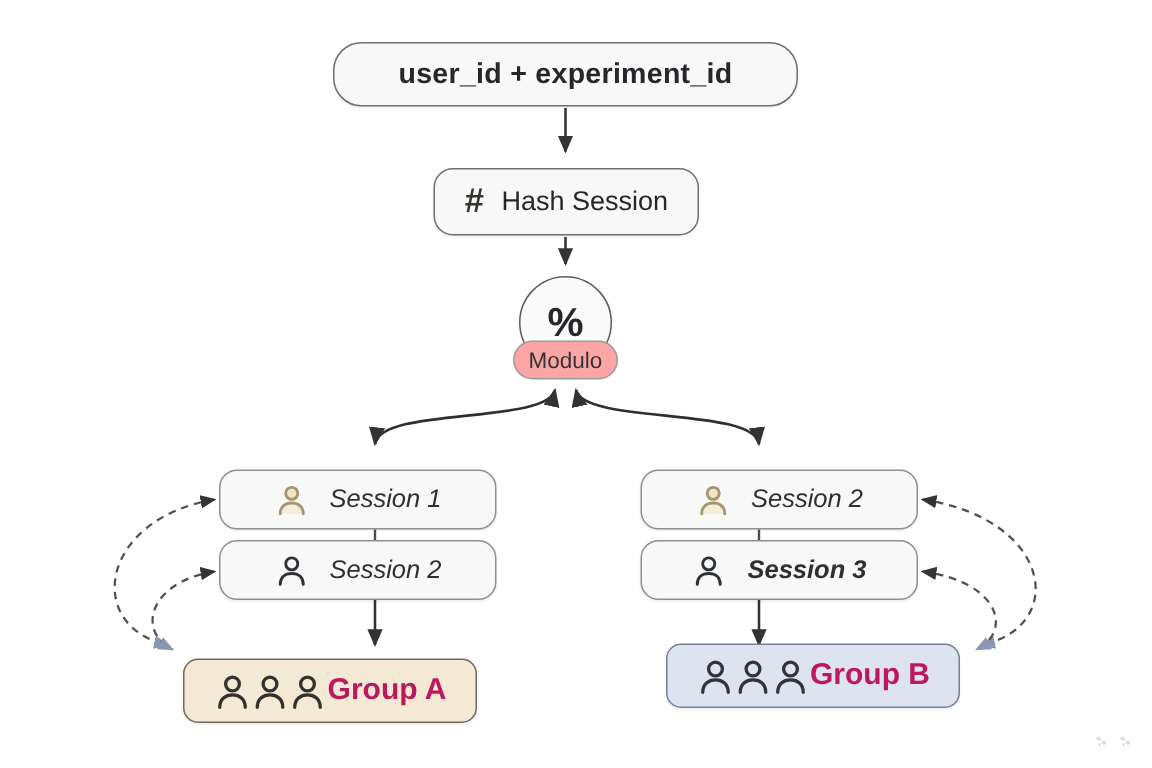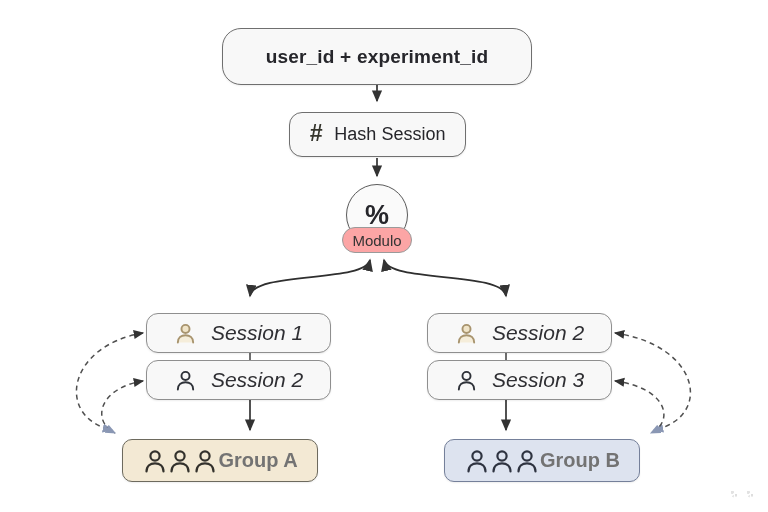--- a/index.html
+++ b/index.html
@@ -6,34 +6,34 @@
   .canvas{
     position:relative;width:768px;height:512px;background:#ffffff;overflow:hidden;
     font-family:"Liberation Sans", sans-serif;color:#26262b;
   }
   .wires{position:absolute;left:0;top:0;z-index:0;}
   .node{
     position:absolute;z-index:1;display:flex;align-items:center;justify-content:center;
     background:#f8f8f8;border:1.6px solid #6f6f6f;border-radius:13px;
     box-shadow:0 1px 2px rgba(0,0,0,.07);box-sizing:border-box;
   }
-  .input-box{left:222px;top:28px;width:310px;height:57px;font-size:19px;font-weight:700;letter-spacing:.2px;border-radius:19px;}
+  .input-box{left:222px;top:28px;width:310px;height:43px;font-size:19px;font-weight:700;letter-spacing:.2px;border-radius:19px;}
   .hash-box{left:289px;top:112px;width:177px;height:45px;font-size:18px;font-weight:500;gap:12px;}
   .hash-sym{font-size:23px;font-weight:700;font-style:italic;color:#35352c;transform:translateY(-1px);}
   .modulo-circle{left:346px;top:184px;width:62px;height:62px;border-radius:50%;
     border-color:#5c5c5c;font-size:27px;font-weight:700;background:#fafafa;}
   .modulo-pill{left:342px;top:227px;width:70px;height:26px;border-radius:13px;
     border:1.4px solid #9a9a9a;background:#fca5a5;font-size:15px;font-weight:500;color:#333;box-shadow:none;}
   .session{width:185px;height:40px;border-radius:12px;border:1.4px solid #8f8f8f;
-    font-size:21px;font-style:italic;font-weight:500;gap:14px;color:#2f2f33;}
+    font-size:17px;font-style:italic;font-weight:500;gap:14px;color:#2f2f33;}
   .s-l1{left:146px;top:313px;} .s-l2{left:146px;top:360px;}
-  .s-r1{left:427px;top:313px;} .s-r2{left:427px;top:360px;}
-  .group{width:196px;height:43px;border-radius:10px;font-size:20px;font-weight:700;color:#737373;}
+  .s-r1{left:427px;top:313px;} .s-r2{left:427px;top:360px;font-weight:bold;}
+  .group{width:196px;height:43px;border-radius:10px;font-size:20px;font-weight:700;color:#be185d;}
   .group-a{left:122px;top:439px;background:#f3e9d4;border:1.5px solid #6d6a5e;}
-  .group-b{left:444px;top:439px;background:#dde3ef;border:1.5px solid #75809a;}
+  .group-b{left:444px;top:429px;background:#dde3ef;border:1.5px solid #75809a;}
   .icon{flex:0 0 auto;display:block;}
   .watermark{position:absolute;right:8px;bottom:10px;width:30px;height:12px;opacity:.28;z-index:2;display:flex;gap:8px;}
   .watermark span{display:block;width:8px;height:8px;background:
     radial-gradient(circle at 30% 30%, #9a9a9a 0 1.4px, transparent 1.6px),
     radial-gradient(circle at 75% 65%, #8a8a8a 0 1.3px, transparent 1.5px),
     radial-gradient(circle at 40% 80%, #aaaaaa 0 1px, transparent 1.2px);
   }
 </style>
 </head>
 <body>

